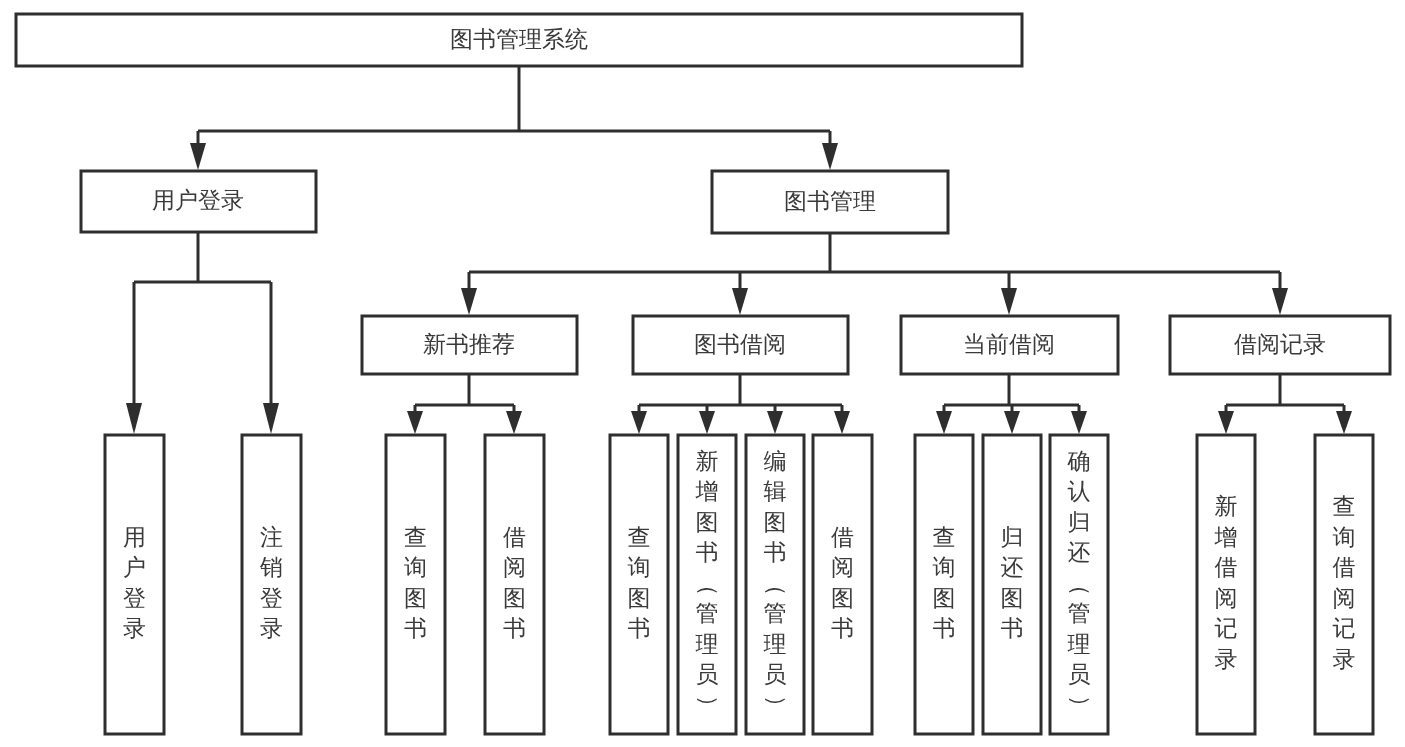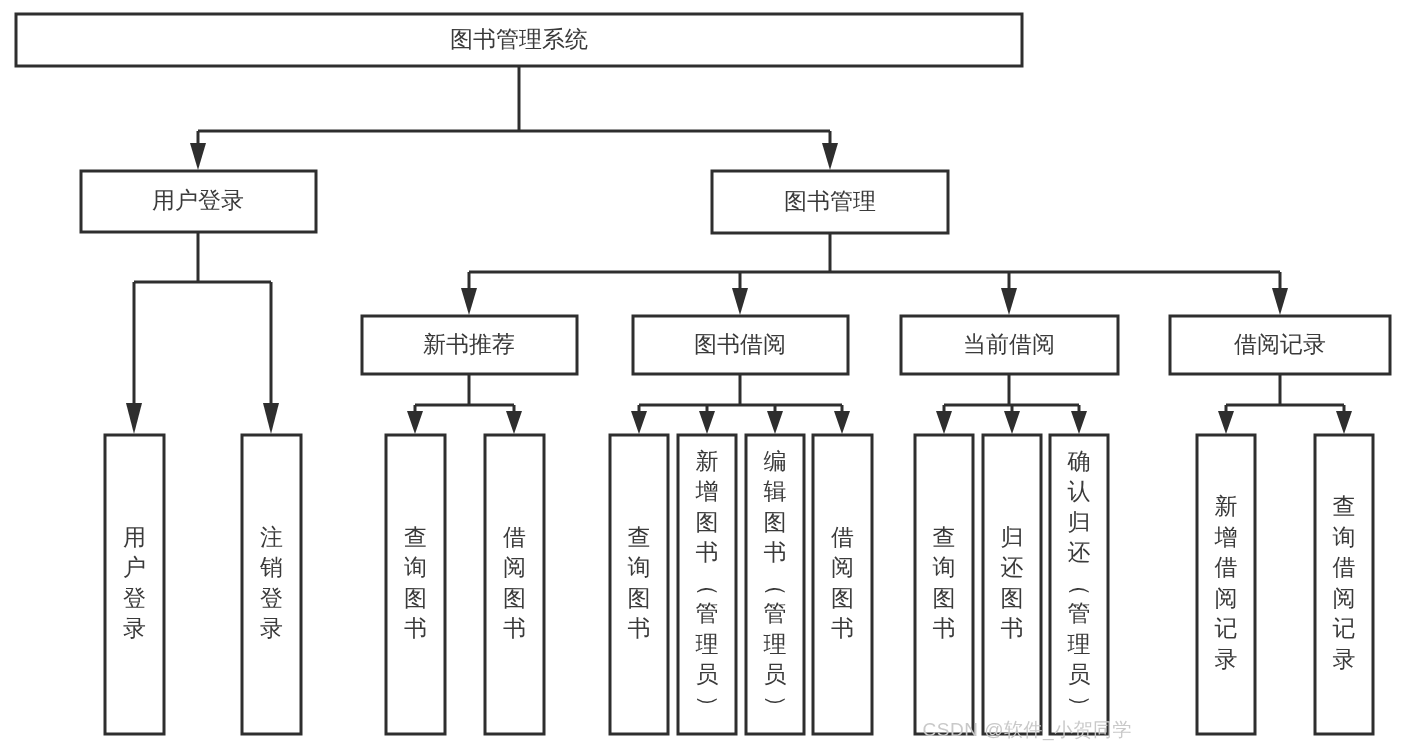--- a/index.html
+++ b/index.html
@@ -286,14 +286,13 @@
           <text class="node-label label-v" x="1344" y="538.75" font-size="23">询</text>
           <text class="node-label label-v" x="1344" y="569.25" font-size="23">借</text>
           <text class="node-label label-v" x="1344" y="599.75" font-size="23">阅</text>
           <text class="node-label label-v" x="1344" y="630.25" font-size="23">记</text>
           <text class="node-label label-v" x="1344" y="660.75" font-size="23">录</text>
         </g>
       </g>
 
   </svg>
 
-  <div class="watermark">CSDN @软件_小贺同学</div>
 </div>
 
 </body></html>

